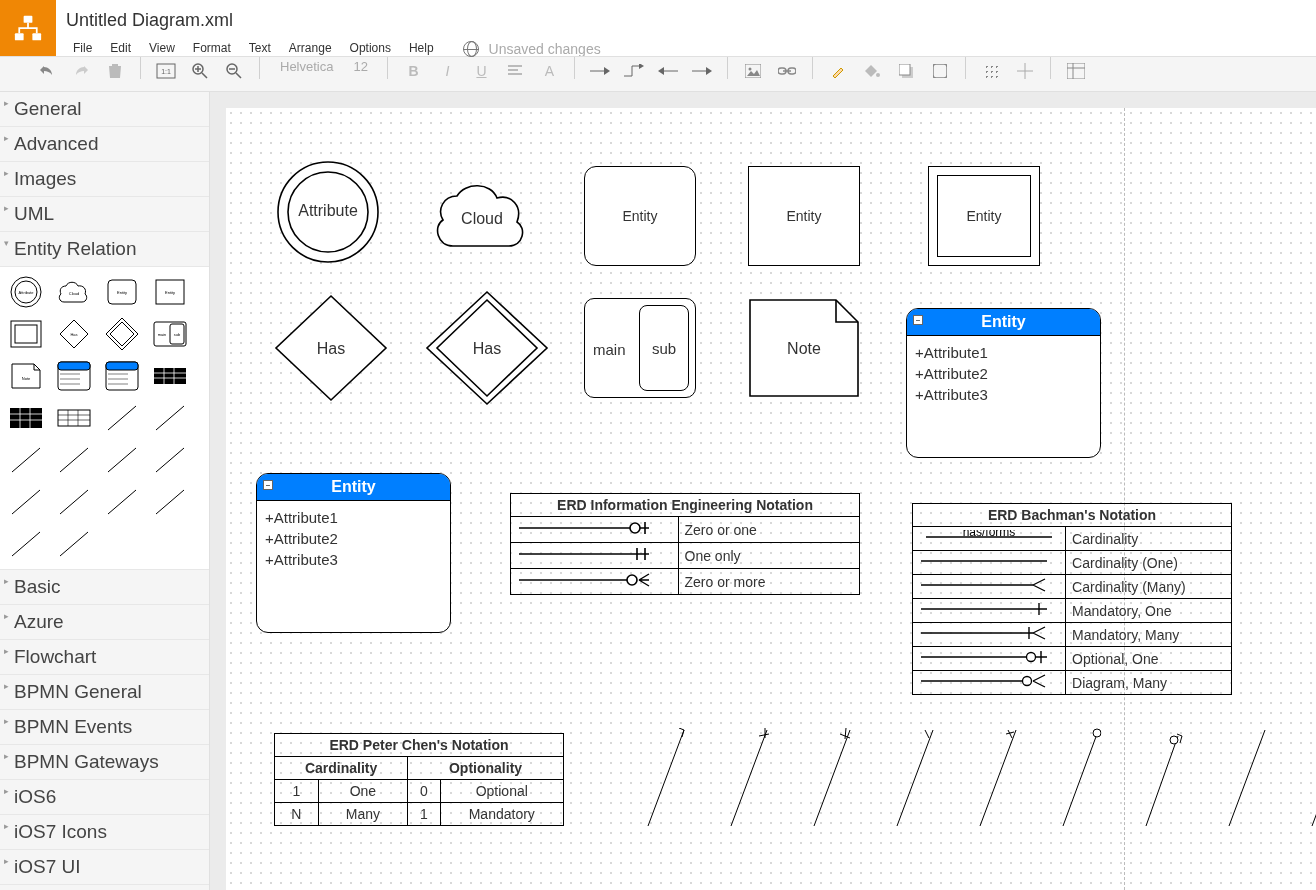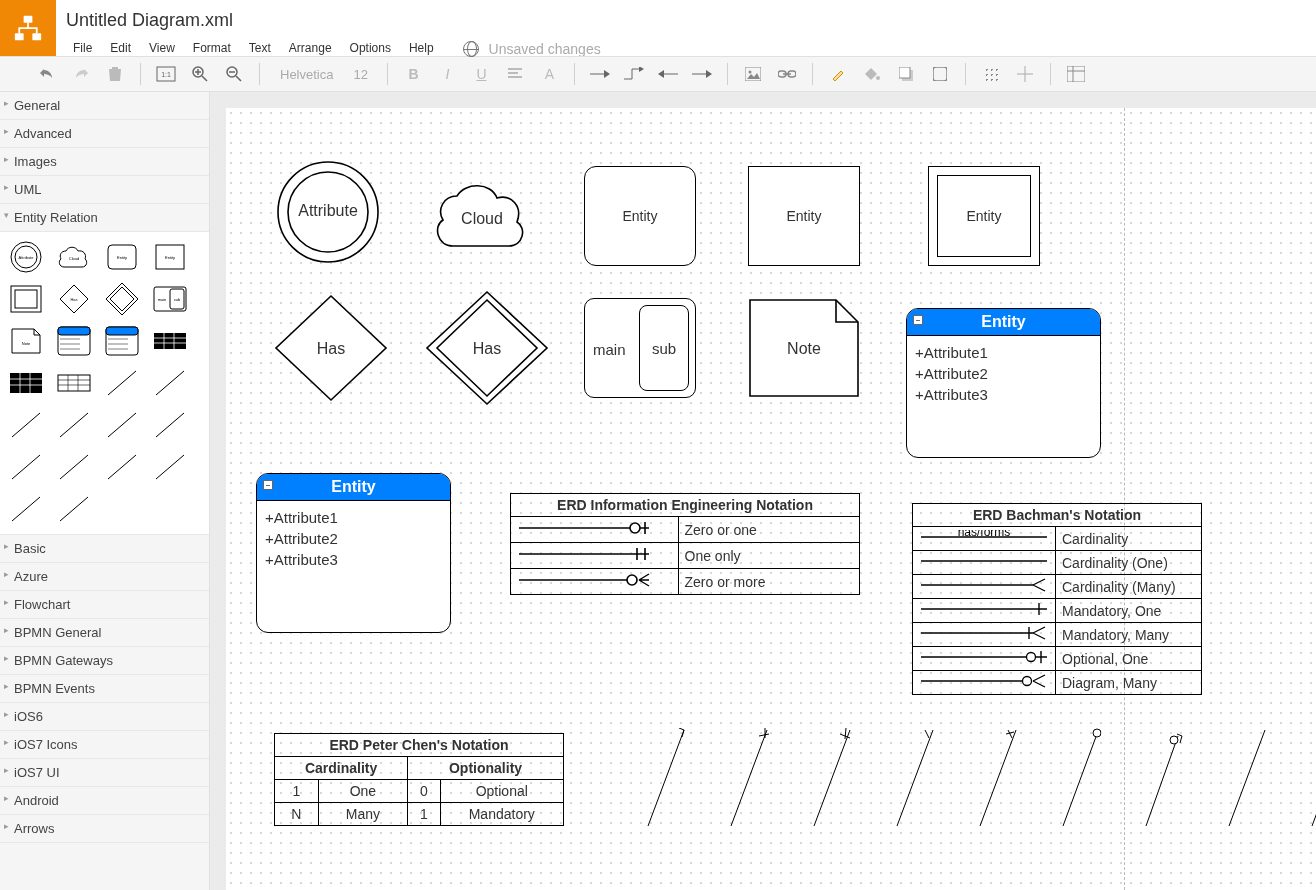--- a/index.html
+++ b/index.html
@@ -9,43 +9,43 @@
 .logo{width:56px;height:56px;background:#f08705;display:flex;align-items:center;justify-content:center;flex-shrink:0}
 .logo svg{width:28px;height:28px}
 .title-area{padding-left:8px;padding-top:6px}
 .title{font-size:18px;color:#333;padding:4px 2px}
 .menubar{display:flex;gap:0;margin-top:4px}
 .menuitem{padding:2px 9px;font-size:12px;color:#333;cursor:default}
 .unsaved{color:#aaa;margin-left:20px;font-size:14px;display:flex;align-items:flex-end;gap:10px}
 .globe-icon{display:inline-block;width:16px;height:16px;border:1.3px solid #777;border-radius:50%;position:relative}
 .globe-icon::before{content:"";position:absolute;left:50%;top:-1px;bottom:-1px;width:8px;margin-left:-4px;border:1.3px solid #777;border-radius:50%}
 .globe-icon::after{content:"";position:absolute;left:-1px;right:-1px;top:50%;height:1.3px;background:#777}
-.toolbar{height:36px;background:#f5f5f5;border-top:1px solid #e0e0e0;border-bottom:1px solid #e0e0e0;display:flex;align-items:center;padding:0 4px;gap:4px}
+.toolbar{height:36px;background:#f5f5f5;border-top:1px solid #e0e0e0;border-bottom:1px solid #e0e0e0;display:flex;align-items:flex-start;padding:0 4px;gap:4px}
 .tool{width:30px;height:28px;display:flex;align-items:center;justify-content:center;color:#666}
 .tsep{width:1px;height:22px;background:#d0d0d0;margin:0 6px}
 .font-box{padding:2px 10px;color:#aaa;min-width:66px}
 .size-box{padding:2px 6px;color:#aaa;min-width:30px}
 .body{display:flex;flex:1;min-height:0}
 .sidebar{width:210px;background:#f5f5f5;border-right:1px solid #e0e0e0;display:flex;flex-direction:column;overflow-y:auto}
-.cat{padding:6px 6px 6px 14px;font-size:13px;color:#444;border-bottom:1px solid #e7e7e7;cursor:default;position:relative}
+.cat{padding:6px 6px 6px 14px;font-size:19px;color:#444;border-bottom:1px solid #e7e7e7;cursor:default;position:relative}
 .cat::before{content:"▸";position:absolute;left:4px;top:6px;font-size:9px;color:#999}
 .cat.open::before{content:"▾"}
 .shape-palette{background:#fff;border-bottom:1px solid #e7e7e7;padding:6px 4px;display:flex;flex-wrap:wrap;gap:4px;align-content:flex-start}
 .shape-cell{width:44px;height:38px;display:flex;align-items:center;justify-content:center}
 .shape-cell svg{max-width:40px;max-height:36px}
 .canvas-wrap{flex:1;position:relative;background:#ebebeb;overflow:hidden;padding:16px}
 .canvas{position:absolute;left:16px;right:0;top:16px;bottom:0;background:#fff;background-image:radial-gradient(circle,#d8d8d8 1px,transparent 1px);background-size:10px 10px}
 .page-edge{position:absolute;top:0;bottom:0;width:1px;border-right:1px dashed #bbb}
 .canvas-shape{position:absolute}
 .tbl-pc{border:1.5px solid #000;width:290px;border-collapse:collapse;font-size:14px;text-align:center}
 .tbl-pc th,.tbl-pc td{border:1.5px solid #000;padding:3px 6px}
 .tbl-ie{border:1.5px solid #000;width:350px;border-collapse:collapse;font-size:14px}
 .tbl-ie th{text-align:center;border:1.5px solid #000;padding:3px 0}
 .tbl-ie td{border:1.5px solid #000;padding:3px 6px}
-.tbl-bm{border:1.5px solid #000;width:290px;border-collapse:collapse;font-size:14px}
+.tbl-bm{border:1.5px solid #000;width:320px;border-collapse:collapse;font-size:14px}
 .tbl-bm th{text-align:center;border:1.5px solid #000;padding:3px 6px}
 .tbl-bm td{border:1.5px solid #000;padding:3px 6px}
 .ent-head{background:#007fff;color:#fff;font-size:16px;font-weight:bold;text-align:center;padding:4px 0;border-bottom:1.5px solid #000;position:relative}
 .ent-head .collapse{position:absolute;left:6px;top:6px;width:10px;height:10px;background:#fff;border:1px solid #666;font-size:8px;line-height:8px;text-align:center;color:#333}
 .ent-body{padding:6px 8px;font-size:15px;line-height:1.4}
 .dots-grid{width:16px;height:16px;background-image:radial-gradient(#888 1px,transparent 1px);background-size:5px 5px;background-position:1px 1px}
 .conn-row{display:flex;gap:43px;flex-wrap:nowrap}
 </style>
 </head>
 <body>
@@ -375,22 +375,22 @@
         <div class="shape-cell">
             <svg viewBox="0 0 40 36">
               <path d="M6 30L34 6" stroke="#000"></path>
             </svg>
           </div>
       </div>
       <div class="cat">Basic</div>
       <div class="cat">Azure</div>
       <div class="cat">Flowchart</div>
       <div class="cat">BPMN General</div>
+      <div class="cat">BPMN Events</div>
       <div class="cat">BPMN Gateways</div>
-      <div class="cat">BPMN Events</div>
       <div class="cat">iOS6</div>
       <div class="cat">iOS7 Icons</div>
       <div class="cat">iOS7 UI</div>
       <div class="cat">Android</div>
       <div class="cat">Arrows</div>
     </div>
 
     <div class="canvas-wrap">
       <div class="canvas">
         <div class="page-edge" style="left:898px"></div>

